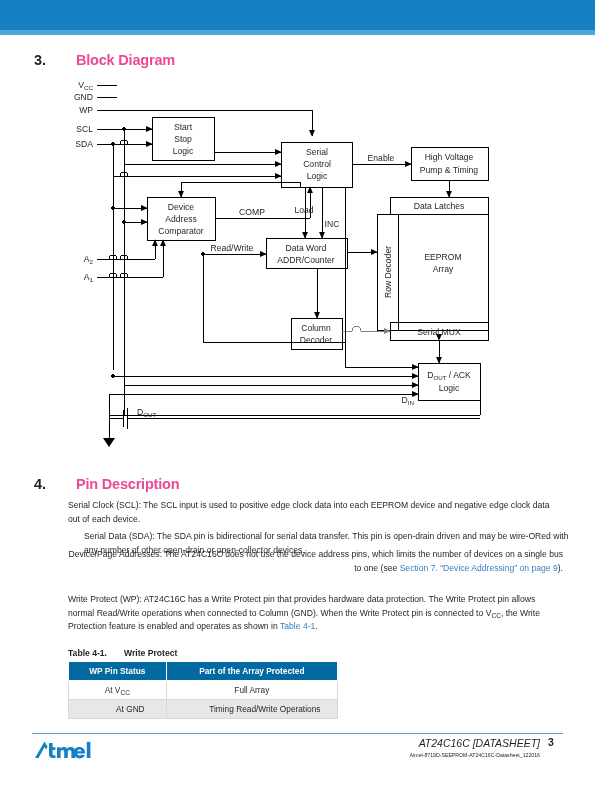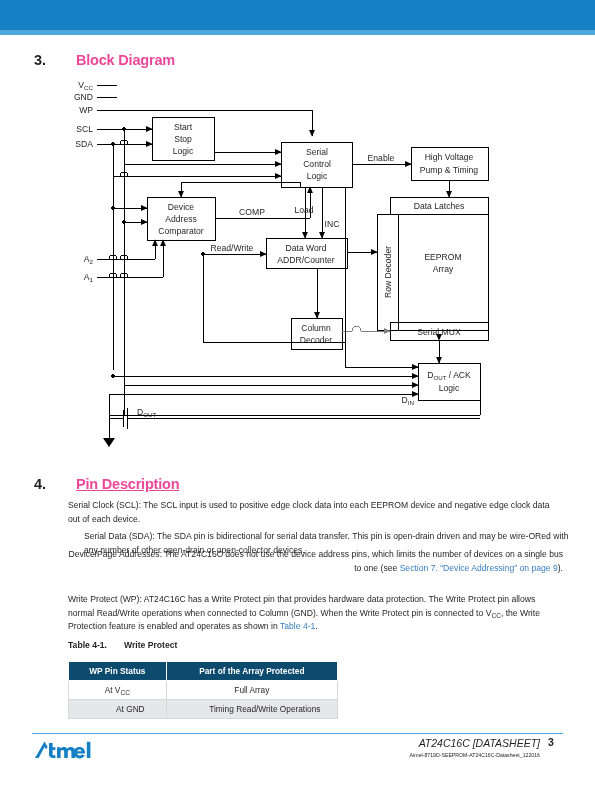--- a/index.html
+++ b/index.html
@@ -60,30 +60,30 @@
   sub { font-size: 6.6px; vertical-align: baseline; position: relative; top: 2px; }
 
   
   #table-caption {
     position: absolute;
     left: 68px; top: 640px;
     font-size: 8.6px;
     font-weight: bold;
     color: #231f20;
   }
-  #table-caption .cap-label { display: inline-block; width: 56px; }
+  #table-caption .cap-label { display: inline-block; width: 56px; margin-top: 8px; }
   #wp-table {
     position: absolute;
     left: 68px; top: 661px;
     width: 270px;
     border-collapse: collapse;
     font-size: 8.3px;
   }
   #wp-table th {
-    background: #0c4a6e;
+    background: #0369a1;
     color: #ffffff;
     font-weight: bold;
     padding: 4px 2px;
     text-align: center;
     border: 1px solid #ffffff;
   }
   #wp-table td {
     padding: 4px 2px;
     text-align: center;
     border: 1px solid #d7d8d9;
@@ -332,21 +332,21 @@
     <text x="304" y="143" text-anchor="middle">Load</text>
     <text x="332" y="157" text-anchor="middle">INC</text>
     <text x="232" y="181" text-anchor="middle">Read/Write</text>
     <text x="414" y="333" text-anchor="end">D<tspan font-size="6.2" dy="2">IN</tspan></text>
     <text x="137" y="345">D<tspan font-size="6.2" dy="2">OUT</tspan></text>
   </g>
 </svg>
 </div>
 
 <div class="section-num" style="left:34px; top:476px;">4.</div>
-<div class="section-heading" style="left:76px; top:476px;text-decoration:underline;">Pin Description</div>
+<div class="section-heading" style="left:76px; top:476px;">Pin Description</div>
 
 <div class="para" style="left:68px; top:499px; width:495px;">
   <b>Serial Clock (SCL)</b><span>: The SCL input is used to positive edge clock data into each EEPROM device and negative edge clock data out of each device.</span>
 </div>
 
 <div class="para" style="left:52px; top:530px; width:495px;margin-left:32px;">
   <b>Serial Data (SDA)</b><span>: The SDA pin is bidirectional for serial data transfer. This pin is open-drain driven and may be wire-ORed with any number of other open-drain or open-collector devices.</span>
 </div>
 
 <div class="para" style="left:68px; top:548px; width:495px;text-align:right;">

